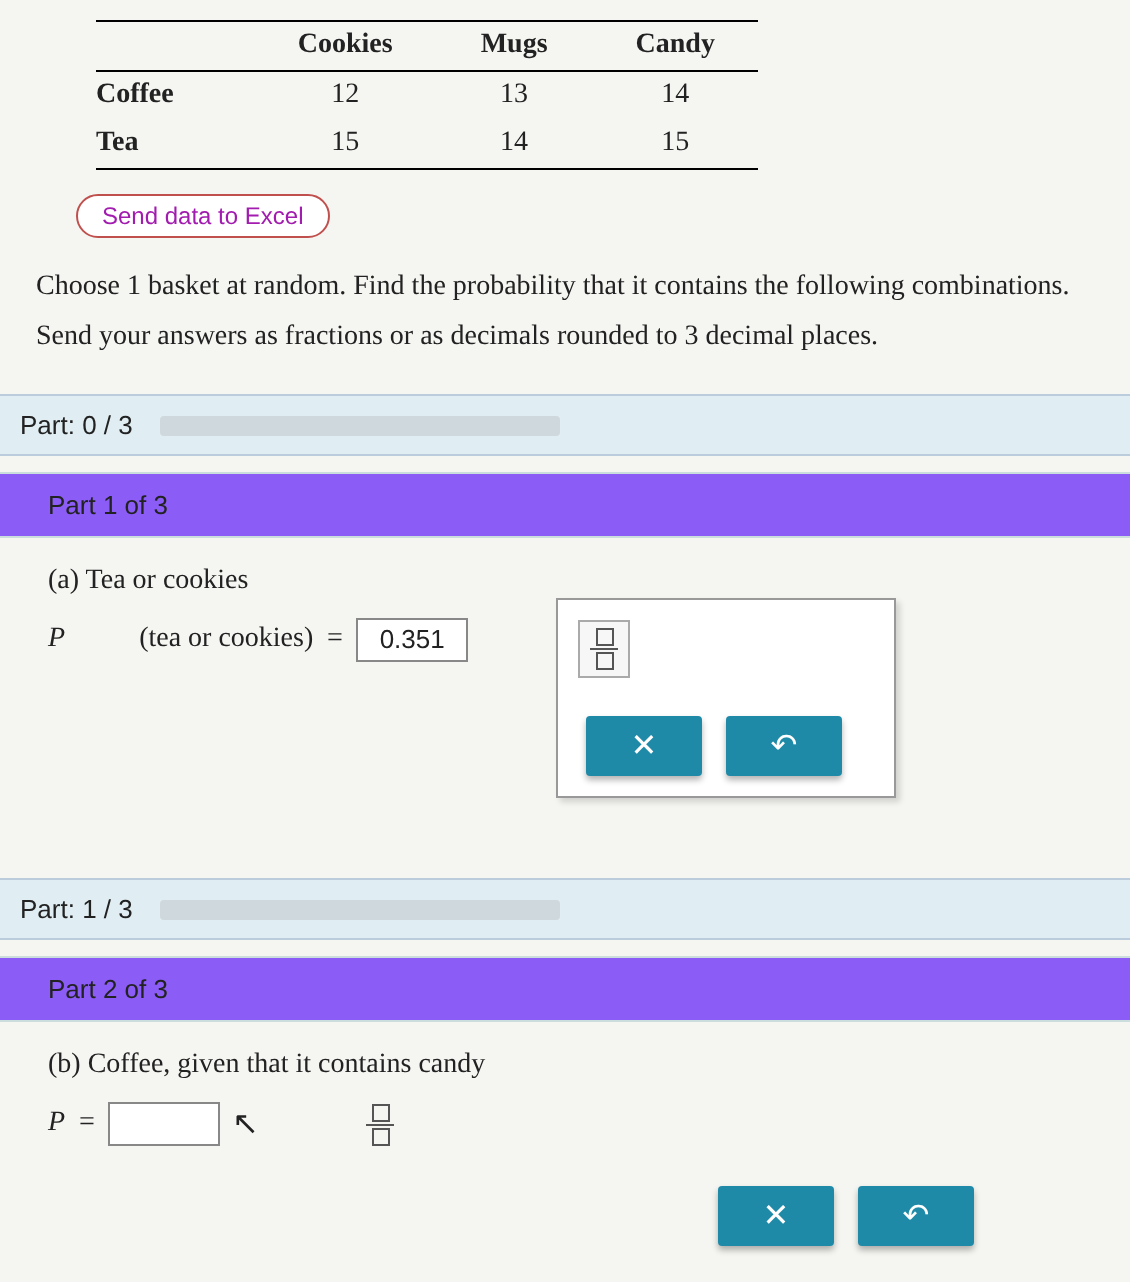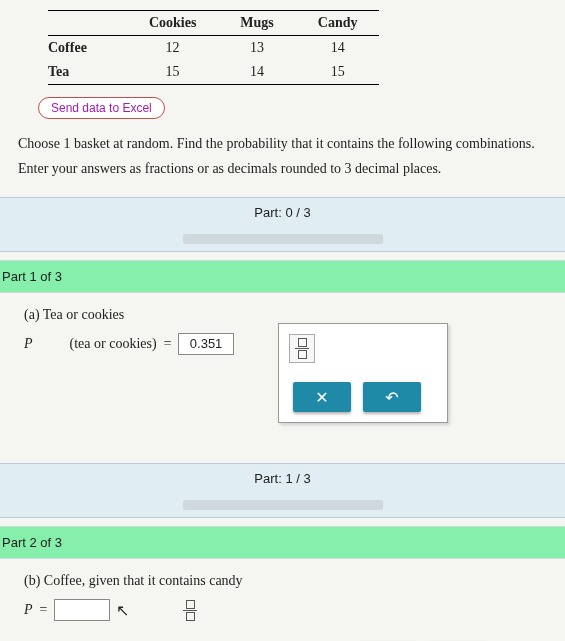--- a/index.html
+++ b/index.html
@@ -45,31 +45,30 @@
       background: #e0eef3;
       border-top: 1px solid #bcd;
       border-bottom: 1px solid #bcd;
       padding: 7px 10px;
       font-family: Arial, sans-serif;
       font-size: 13px;
       margin: 0 -18px;
       display: flex;
       align-items: center;
       gap: 14px;
-      flex-direction: column;
     }
     .progress {
       width: 200px; height: 10px; background: #cfd8dc; border-radius: 2px; position: relative;
     }
     .progress .fill { height: 100%; background: #1f7aa6; border-radius: 2px; }
     .part-head {
-      background: #86efac;
+      background: #8b5cf6;
       border-top: 1px solid #cdd;
       border-bottom: 1px solid #cdd;
-      padding: 8px 2px;
+      padding: 8px 24px;
       font-family: Arial, sans-serif;
       font-size: 13px;
       margin: 8px -18px 14px -18px;
     }
     .question { margin: 8px 6px 10px 6px; }
     .eqline { margin: 8px 6px 20px 6px; display: flex; align-items: center; gap: 6px; font-style: italic; }
     .eqline .P { font-style: italic; }
     .eqline .desc { font-style: normal; padding-left: 31px; }
     .ansbox {
       width: 56px; height: 22px; border: 1px solid #888; background: #fff; text-align: center;
@@ -135,21 +134,21 @@
       <td>14</td>
       <td>15</td>
     </tr>
   </tbody>
 </table>
 
 <div class="send-btn">Send data to Excel</div>
 
 <div class="prompt">
   <span>Choose </span><span>1</span><span> basket at random. Find the probability that it contains the following combinations.</span><br>
-  <span>Enter your answers as fractions or as decimals rounded to </span><span>3</span><span> decimal places.</span>
+  <span>Send your answers as fractions or as decimals rounded to </span><span>3</span><span> decimal places.</span>
 </div>
 
 <div class="part-bar">
   <span>Part: 0 / 3</span>
   <span class="progress"><span class="fill" style="width:0%"></span></span>
 </div>
 
 <div class="part-head">Part 1 of 3</div>
 
 <div class="question">(a) Tea or cookies</div>

